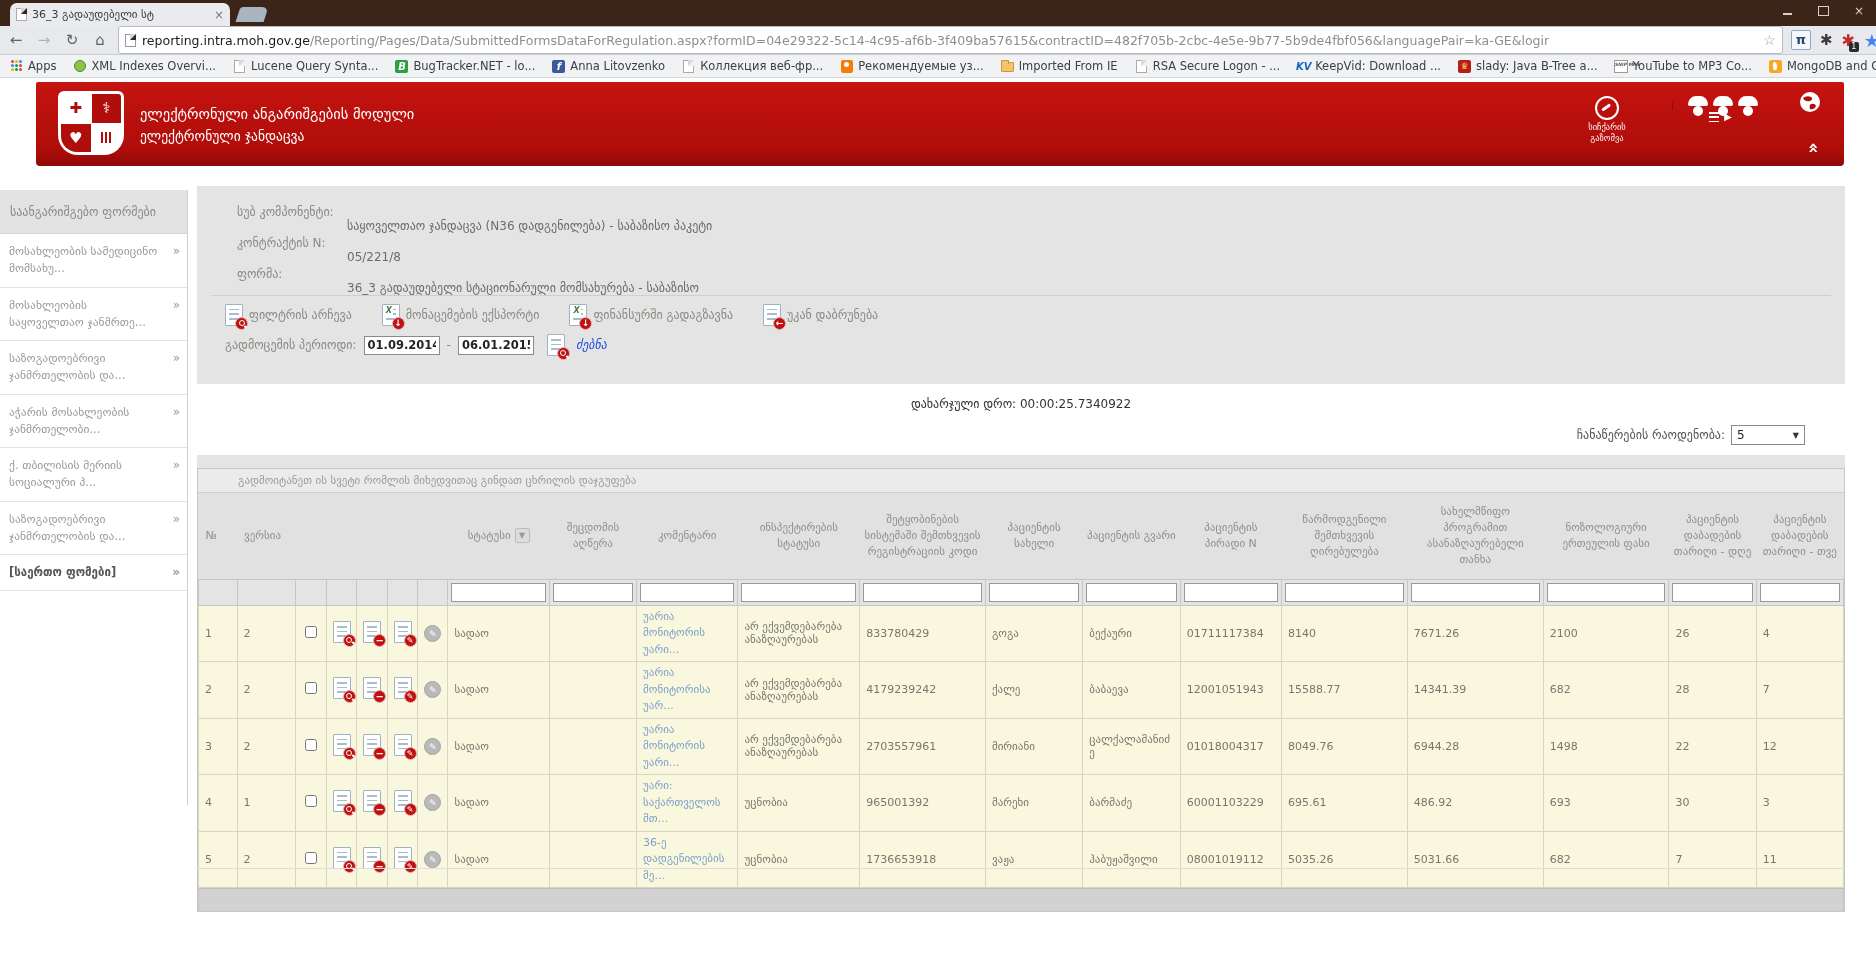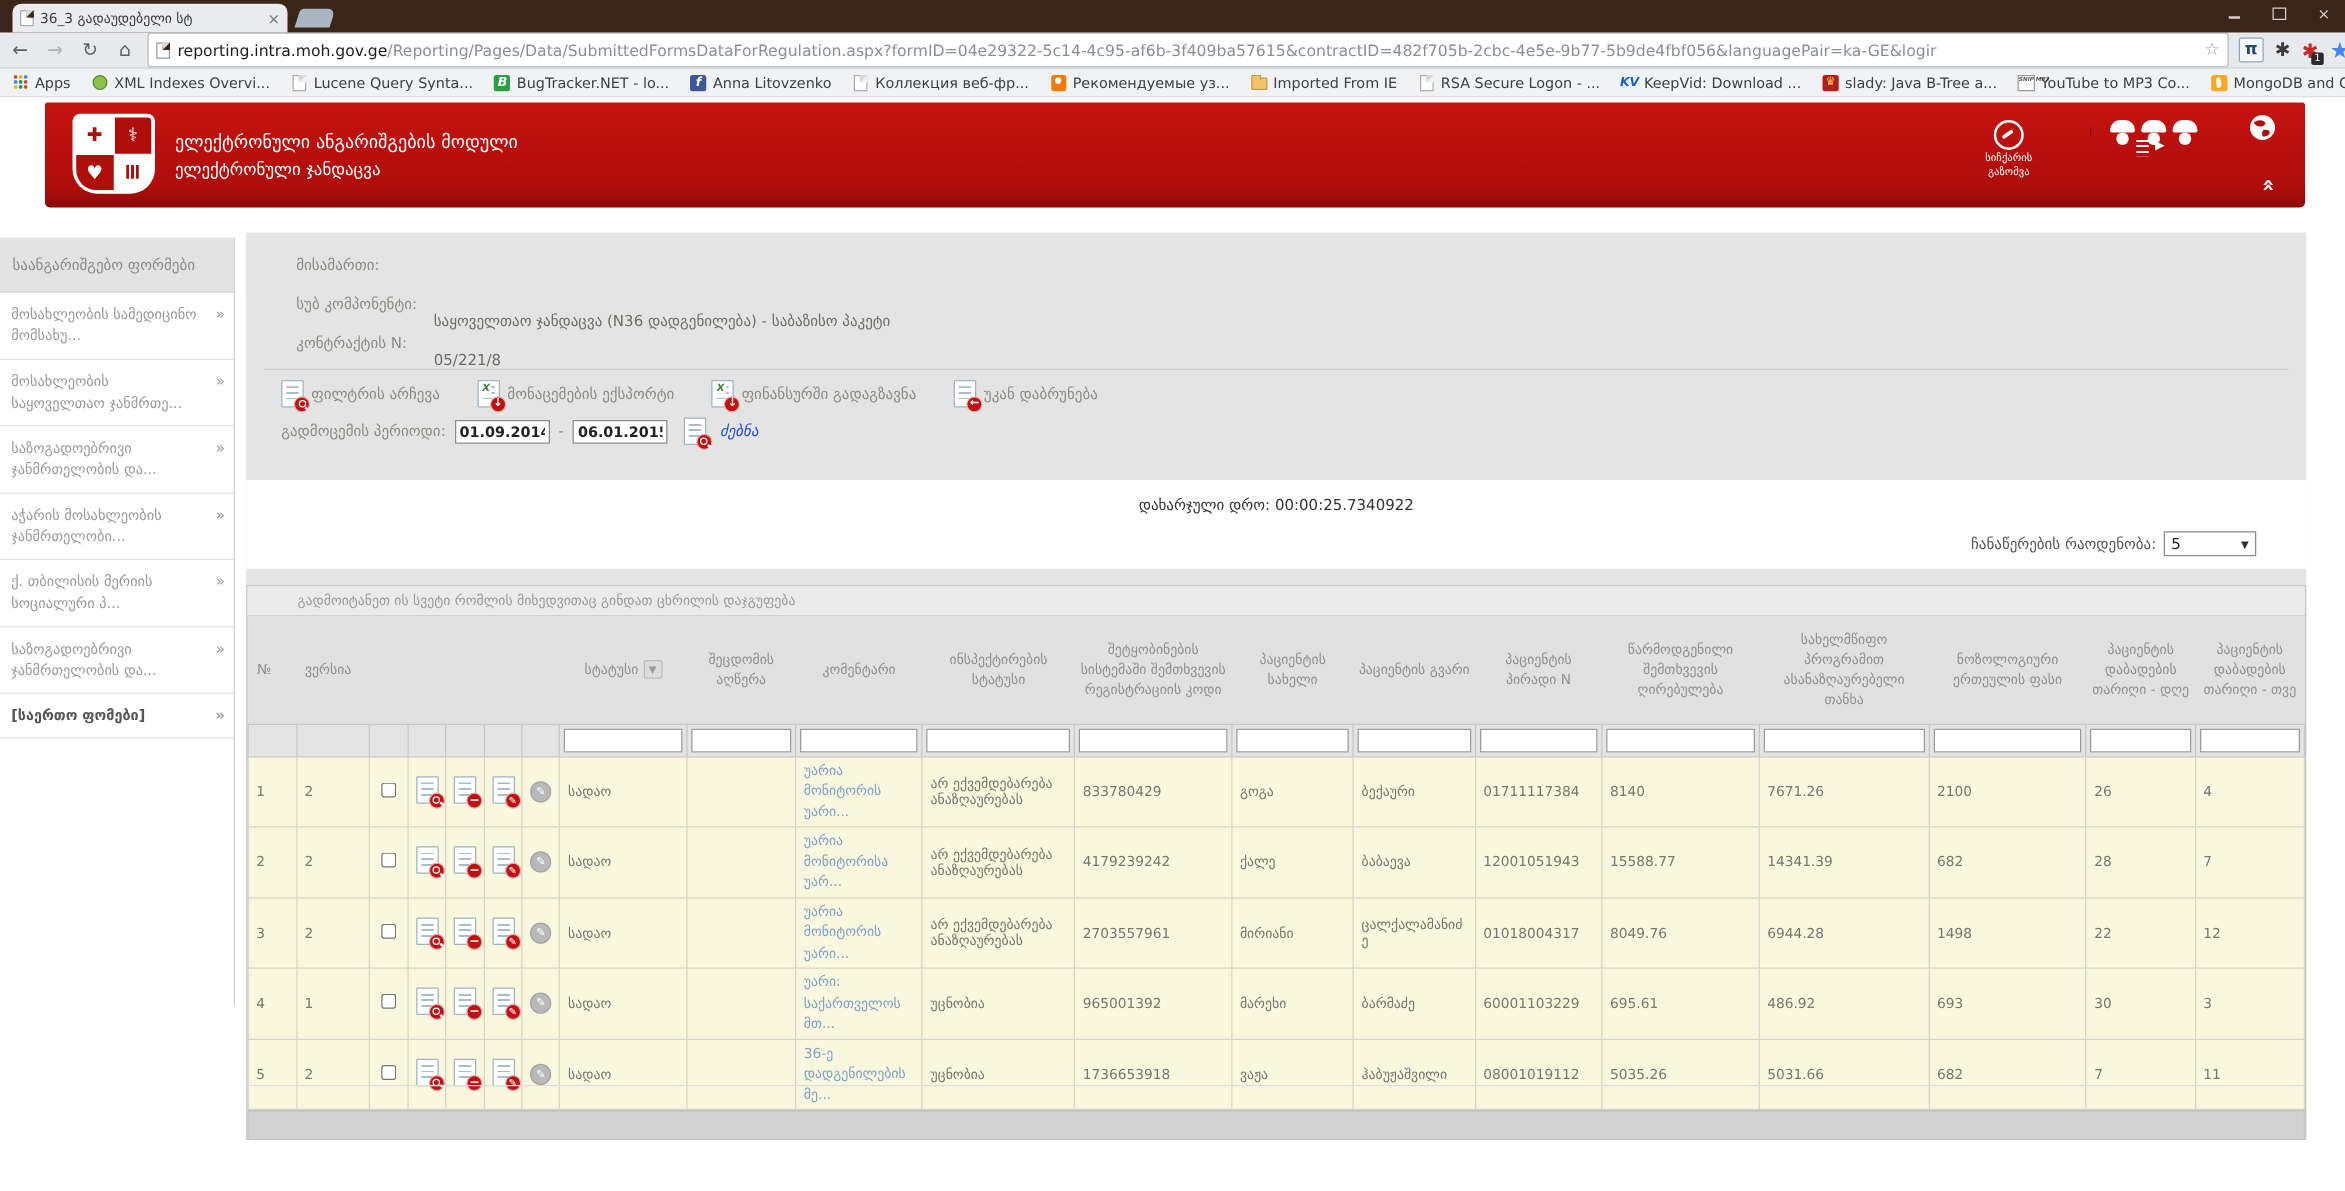--- a/index.html
+++ b/index.html
@@ -401,35 +401,35 @@
         <span>[საერთო ფომები]</span>
         <span class="chev">»</span>
       </div>
 
   </div>
   <div class="collapse-btn">««</div>
 
   <div class="main">
 
 
-      <div class="info-field">
-        <span class="lbl">მისამართი:</span>
-        <span class="val"></span>
-      </div>
 
       <div class="info-field">
         <span class="lbl">სუბ კომპონენტი:</span>
         <span class="val">საყოველთაო ჯანდაცვა (N36 დადგენილება) - საბაზისო პაკეტი</span>
       </div>
 
       <div class="info-field">
         <span class="lbl">კონტრაქტის N:</span>
         <span class="val">05/221/8</span>
       </div>
 
+      <div class="info-field">
+        <span class="lbl">ფორმა:</span>
+        <span class="val">36_3 გადაუდებელი სტაციონარული მომსახურება - საბაზისო</span>
+      </div>
 
     <div class="divider"></div>
 
     <div class="tb-row">
 
         <span class="tb-btn">
           <span class="tbico ico-mag">
             <i class="lines"></i>
             <i class="badge"></i>
           </span>

